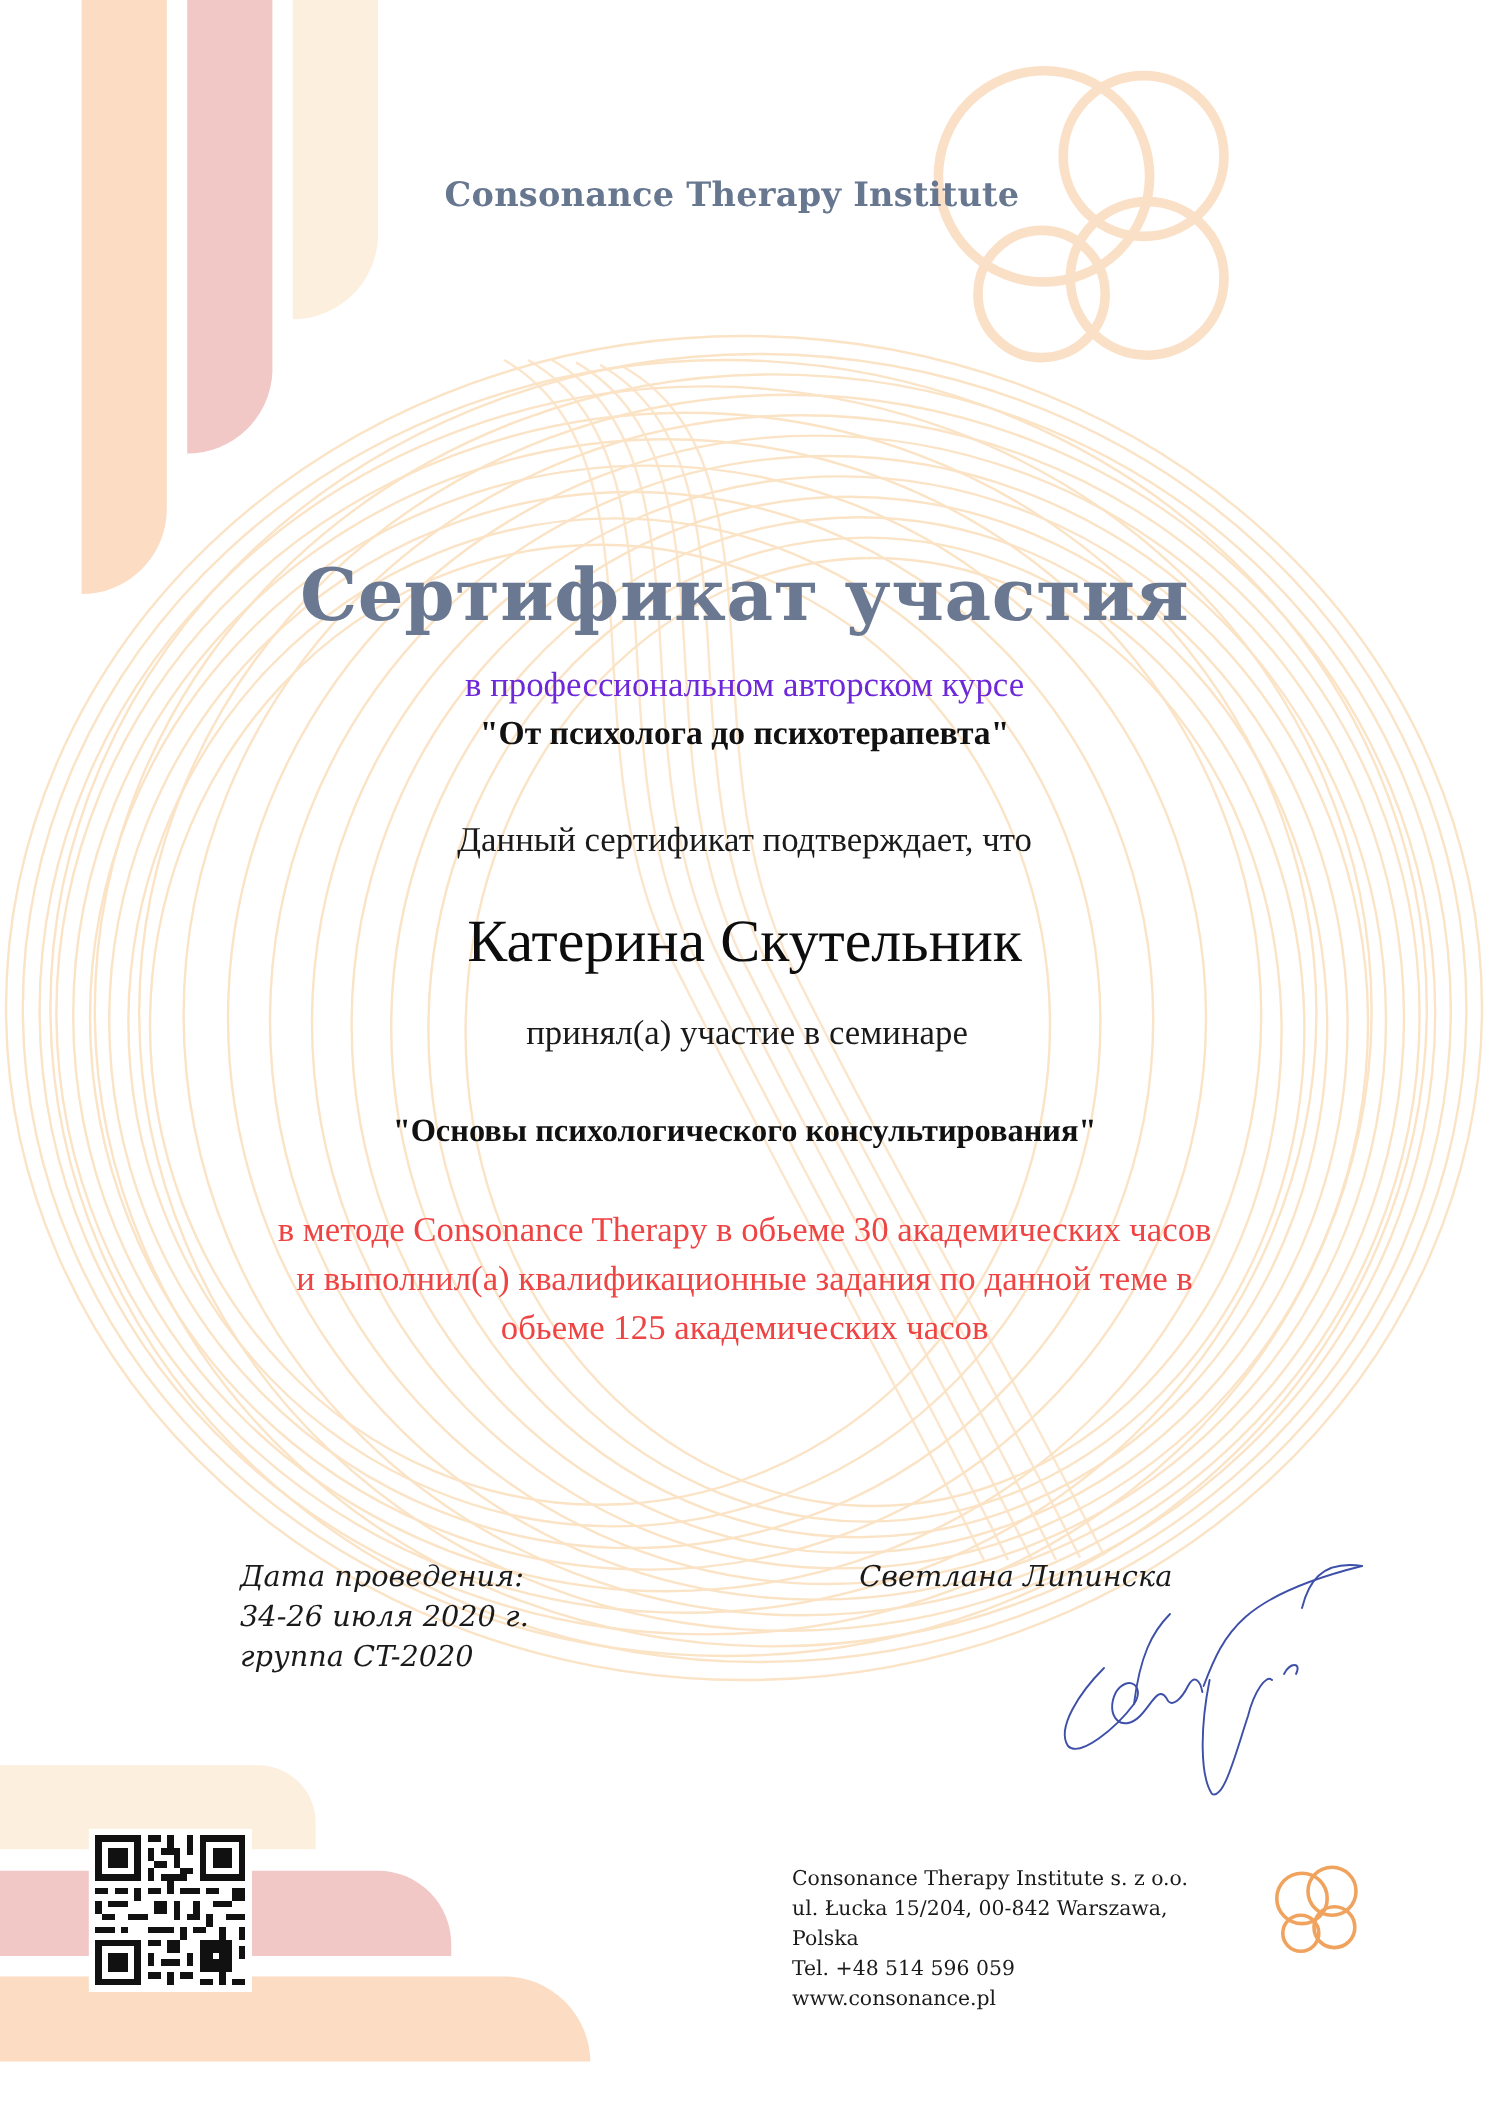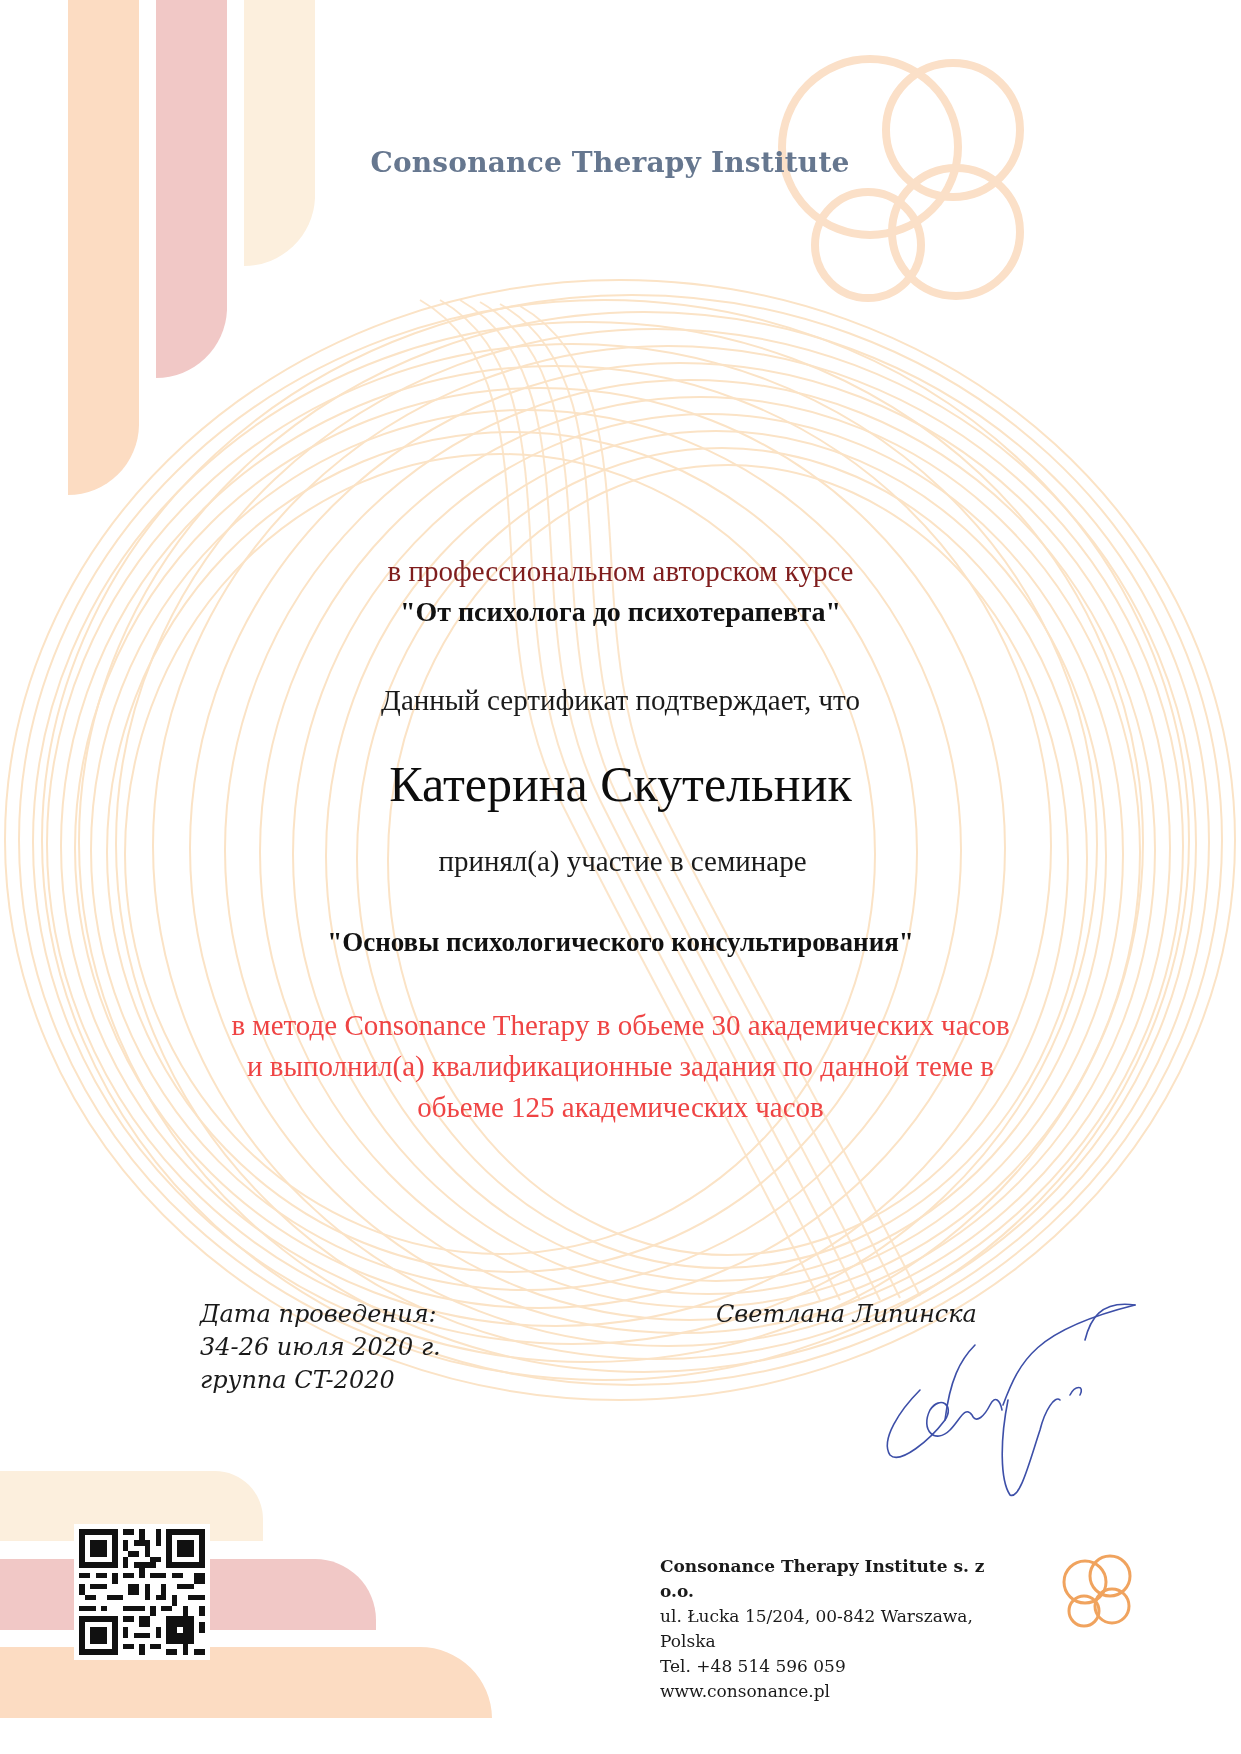--- a/index.html
+++ b/index.html
@@ -5,35 +5,35 @@
   html, body { margin: 0; padding: 0; background: #ffffff; }
   body { width: 1241px; height: 1754px; position: relative; overflow: hidden; }
   .page { position: absolute; left: 0; top: 0; width: 1001px; height: 1754px; background: #ffffff; }
   .bg-svg { position: absolute; left: 0; top: 0; width: 1241px; height: 1754px; }
   .txt { position: absolute; left: 0; width: 1241px; text-align: center; white-space: nowrap; }
   .serif { font-family: "DejaVu Serif", "Liberation Serif", serif; }
   .lserif { font-family: "Liberation Serif", "DejaVu Serif", serif; }
 
   .header-title { top: 146px; font-size: 28px; font-weight: bold; color: #66778f; letter-spacing: 0.2px; left: 190px; }
   .cert-title { top: 462px; font-size: 60px; font-weight: bold; color: #6a7891; letter-spacing: 0.5px; left: 0; }
-  .course-intro { top: 555px; font-size: 29px; color: #7f1d1d; left: 0; }
+  .course-intro { top: 555px; font-size: 29px; color: #6d28d9; left: 0; }
   .course-name { top: 596px; font-size: 28px; font-weight: bold; color: #111; left: 0; }
   .confirm-text { top: 684px; font-size: 29px; color: #1a1a1a; left: 0; }
   .recipient-name { top: 755px; font-size: 50px; font-weight: normal; color: #0d0d0d; left: 0; }
   .participated { top: 845px; font-size: 29px; color: #1a1a1a; left: 2px; }
   .seminar-name { top: 927px; font-size: 27px; font-weight: bold; color: #111; left: 0; }
   .details { top: 1005px; font-size: 29px; color: #ef4444; line-height: 41px; left: 0; }
   .details div { white-space: nowrap; }
 
   .date-block { position: absolute; left: 200px; top: 1298px; font-size: 24px; line-height: 33px; color: #1a1a1a; font-style: italic; }
   .sign-block { position: absolute; left: 716px; top: 1298px; font-size: 24px; line-height: 33px; color: #1a1a1a; font-style: italic; }
   .sign-block .signer-name { font-weight: normal; }
 
   .footer-block { position: absolute; left: 660px; top: 1554px; font-size: 17px; line-height: 25px; color: #1a1a1a; }
-  .footer-block .company { font-weight: bold; font-size: 17px; }
+  .footer-block .company { font-weight: normal; font-size: 17px; }
   .footer-block .gap { display: inline-block; width: 18px; }
 
   .qr { position: absolute; left: 74px; top: 1524px; width: 136px; height: 136px; background: #fff; }
 </style>
 </head>
 <body>
 
 <div class="page">
 
   <svg class="bg-svg" viewBox="0 0 1241 1754" xmlns="http://www.w3.org/2000/svg">
@@ -96,20 +96,21 @@
     <g fill="none" stroke="#f0a35e" stroke-width="3">
       <circle cx="1085" cy="1582" r="21"></circle>
       <circle cx="1110" cy="1576" r="20"></circle>
       <circle cx="1112" cy="1606" r="17"></circle>
       <circle cx="1084" cy="1611" r="15"></circle>
     </g>
   </svg>
 
   <div class="txt serif header-title" style="width:840px;">Consonance Therapy Institute</div>
 
+  <div class="txt serif cert-title">Сертификат участия</div>
   <div class="txt lserif course-intro">в профессиональном авторском курсе</div>
   <div class="txt lserif course-name">"От психолога до психотерапевта"</div>
   <div class="txt lserif confirm-text">Данный сертификат подтверждает, что</div>
   <div class="txt lserif recipient-name">Катерина Скутельник</div>
   <div class="txt lserif participated">принял(а) участие в семинаре</div>
   <div class="txt lserif seminar-name">"Основы психологического консультирования"</div>
   <div class="txt lserif details">
     <div>в методе  Consonance Therapy в обьеме 30 академических часов</div>
     <div>и выполнил(а) квалификационные задания по данной теме в</div>
     <div>обьеме 125 академических  часов</div>

